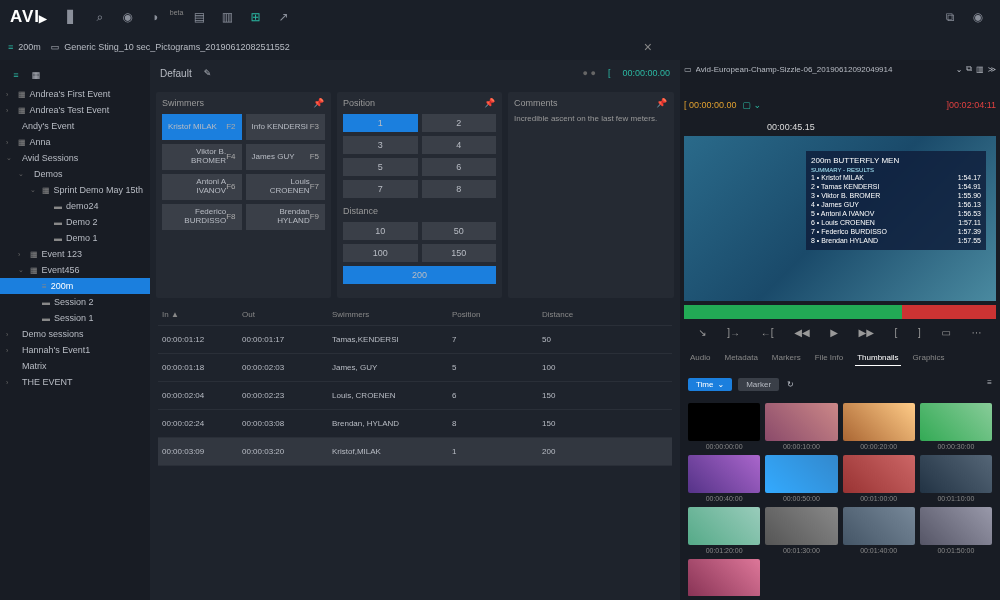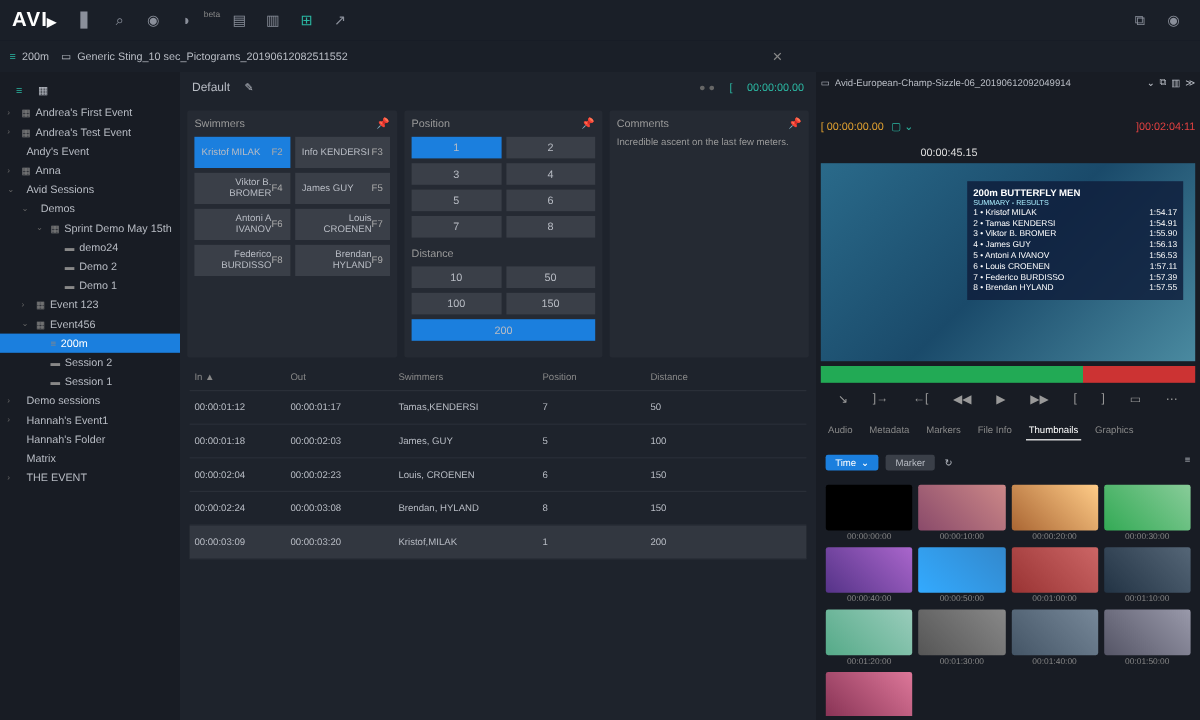--- a/index.html
+++ b/index.html
@@ -50,21 +50,21 @@
 .thead { color:#888; padding:6px 4px; border-bottom:1px solid #2a2f38; }
 .trow { padding:9px 4px; border-bottom:1px solid #2a2f38; }
 .trow.sel { background:#323740; }
 .right { width:320px; background:#181c24; display:flex; flex-direction:column; padding:4px; gap:4px; }
 .r-top { display:flex; align-items:center; gap:4px; font-size:8px; }
 .clip-name { flex:1; white-space:nowrap; overflow:hidden; text-overflow:ellipsis; }
 .r-tc { display:flex; align-items:center; gap:6px; font-size:9px; }
 .tc-in { color:#e0a030; } .tc-out { color:#e04040; } .tc-dur { color:#ddd;margin-top:44px; }
 .viewer { height:165px; background:linear-gradient(135deg,#2a6a8a 0%,#1a4a6a 50%,#4a8aa0 100%); position:relative; overflow:hidden; }
 .overlay { position:absolute; right:10px; top:15px; width:180px; background:rgba(15,30,60,0.85); padding:5px; font-size:7px; }
-.ov-title { color:#fff; font-weight:bold; margin-bottom:2px; font-size:8px; }
+.ov-title { color:#fff; font-weight:normal; margin-bottom:2px; font-size:8px; }
 .ov-row { display:flex; justify-content:space-between; padding:1px 0; color:#fff; font-size:7px; }
 .timeline { height:14px; background:linear-gradient(90deg,#2a5,#2a5 70%,#c33 70%,#c33); }
 .ctrls { display:flex; justify-content:space-around; padding:4px; font-size:10px; color:#999; }
 .ctrls span { cursor:pointer; }
 .tabs { display:flex; gap:10px; padding:4px; font-size:8px; color:#888; }
 .tabs .t { cursor:pointer; padding:3px 2px; }
 .tabs .t.sel { color:#fff; border-bottom:1px solid #fff; }
 .fbar { display:flex; gap:6px; padding:4px; font-size:8px; }
 .chip { background:#1b7fde; padding:2px 8px; border-radius:2px; color:#fff; display:flex; gap:4px; }
 .chip2 { background:#3a3f48; padding:2px 8px; border-radius:2px; }
@@ -193,25 +193,20 @@
           <span>Demo sessions</span>
         </div>
         <div class="sb-item ">
           <span class="chev">›</span>
           <span class="ico"></span>
           <span>Hannah's Event1</span>
         </div>
         <div class="sb-item ">
           <span class="chev"></span>
           <span class="ico"></span>
-          <span>Hannah's Folder</span>
-        </div>
-        <div class="sb-item ">
-          <span class="chev"></span>
-          <span class="ico"></span>
           <span>Matrix</span>
         </div>
         <div class="sb-item ">
           <span class="chev">›</span>
           <span class="ico"></span>
           <span>THE EVENT</span>
         </div>
       </div>
   </div>
 

